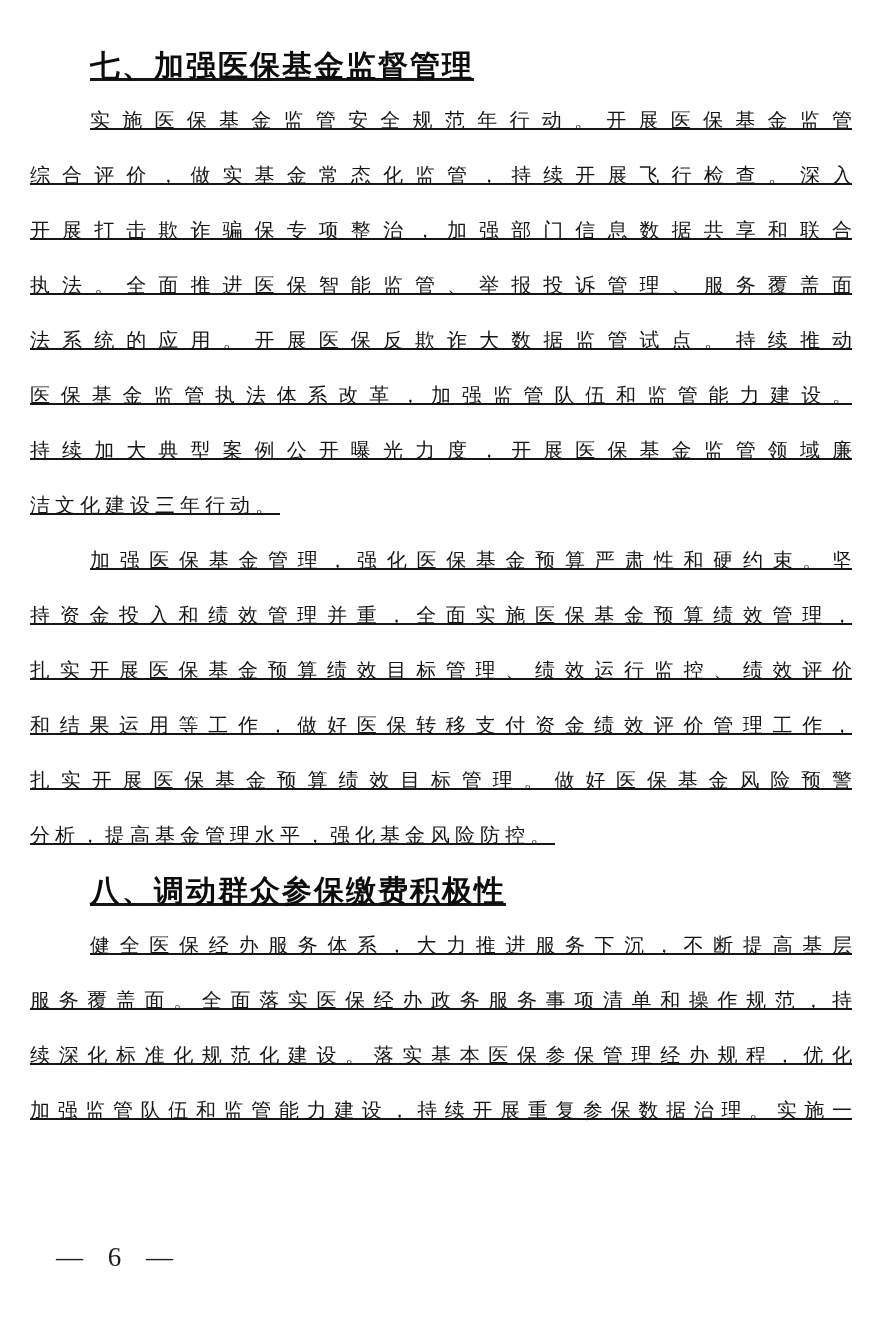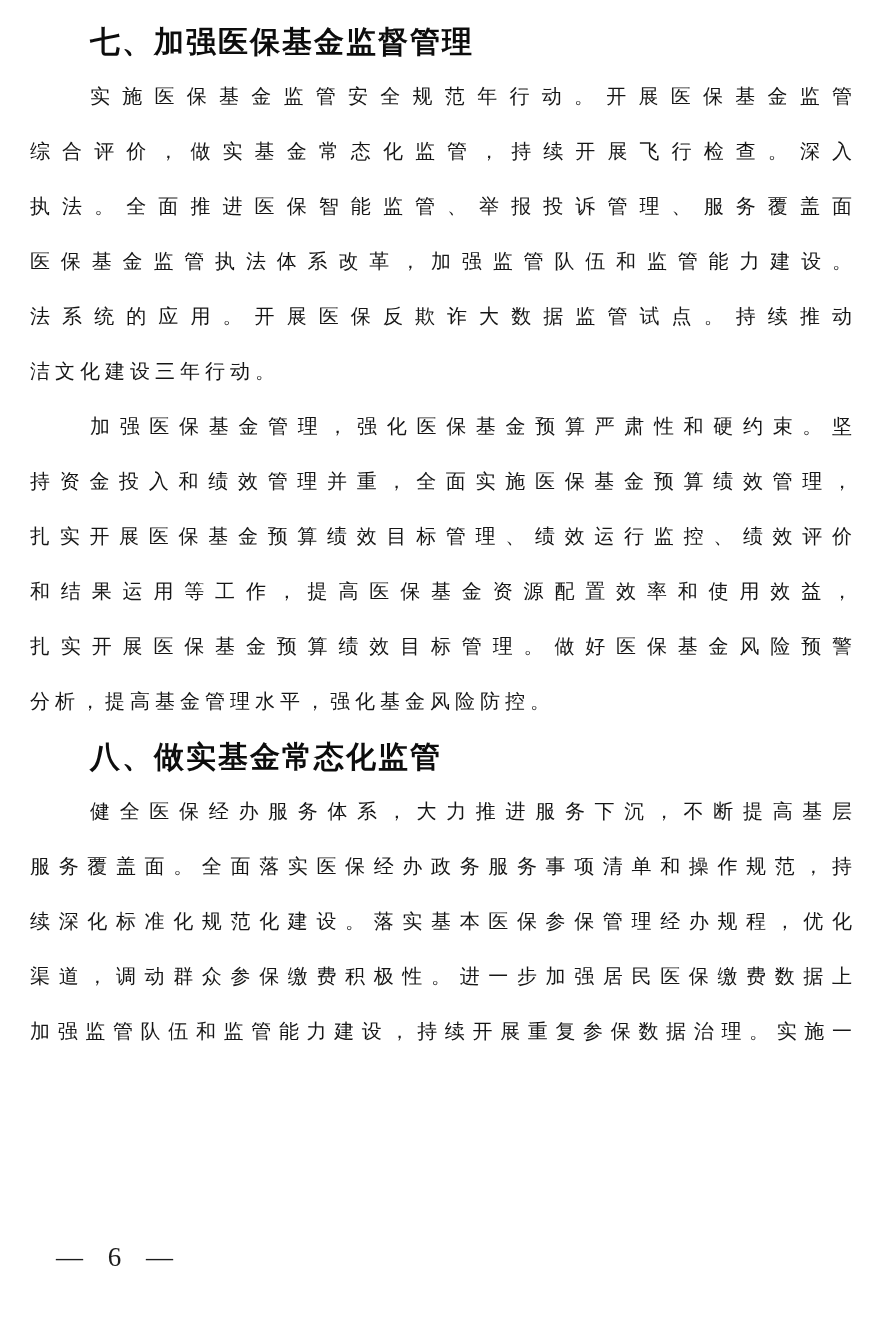--- a/index.html
+++ b/index.html
@@ -11,23 +11,24 @@
     position: relative;
     width: 881px;
     height: 1331px;
     background: #ffffff;
     overflow: hidden;
     font-family: "Liberation Serif", "DejaVu Serif", serif;
     color: #161616;
   }
   .content {
     position: absolute;
-    top: 14px;
+    top: 38px;
     left: 30px;
     width: 822px;
+    text-decoration: underline;
   }
   .row {
     height: 55px;
     line-height: 55px;
     font-size: 20px;
     text-align: justify;
     text-align-last: justify;
     white-space: nowrap;
   }
   .row.indent {
@@ -62,36 +63,37 @@
 </head>
 <body>
 
 <div class="page">
   <div class="content">
 
     <div class="row heading">七、加强医保基金监督管理</div>
 
     <div class="row indent">实施医保基金监管安全规范年行动。开展医保基金监管</div>
     <div class="row">综合评价，做实基金常态化监管，持续开展飞行检查。深入</div>
+    <div class="row">开展打击欺诈骗保专项整治，加强部门信息数据共享和联合</div>
     <div class="row">执法。全面推进医保智能监管、举报投诉管理、服务覆盖面</div>
+    <div class="row">法系统的应用。开展医保反欺诈大数据监管试点。持续推动</div>
     <div class="row">医保基金监管执法体系改革，加强监管队伍和监管能力建设。</div>
-    <div class="row">法系统的应用。开展医保反欺诈大数据监管试点。持续推动</div>
+    <div class="row">持续加大典型案例公开曝光力度，开展医保基金监管领域廉</div>
     <div class="row lastline">洁文化建设三年行动。</div>
 
     <div class="row indent">加强医保基金管理，强化医保基金预算严肃性和硬约束。坚</div>
     <div class="row">持资金投入和绩效管理并重，全面实施医保基金预算绩效管理，</div>
     <div class="row">扎实开展医保基金预算绩效目标管理、绩效运行监控、绩效评价</div>
-    <div class="row">和结果运用等工作，提高医保基金资源配置效率和使用效益，</div>
+    <div class="row">和结果运用等工作，做好医保转移支付资金绩效评价管理工作，</div>
     <div class="row">扎实开展医保基金预算绩效目标管理。做好医保基金风险预警</div>
     <div class="row lastline">分析，提高基金管理水平，强化基金风险防控。</div>
 
-    <div class="row heading">八、做实基金常态化监管</div>
+    <div class="row heading">八、调动群众参保缴费积极性</div>
 
     <div class="row indent">健全医保经办服务体系，大力推进服务下沉，不断提高基层</div>
     <div class="row">服务覆盖面。全面落实医保经办政务服务事项清单和操作规范，持</div>
     <div class="row">续深化标准化规范化建设。落实基本医保参保管理经办规程，优化</div>
-    <div class="row">渠道，调动群众参保缴费积极性。进一步加强居民医保缴费数据上</div>
     <div class="row">加强监管队伍和监管能力建设，持续开展重复参保数据治理。实施一</div>
 
   </div>
 
   <div class="footer">— 6 —</div>
 </div>
 
 </body></html>

